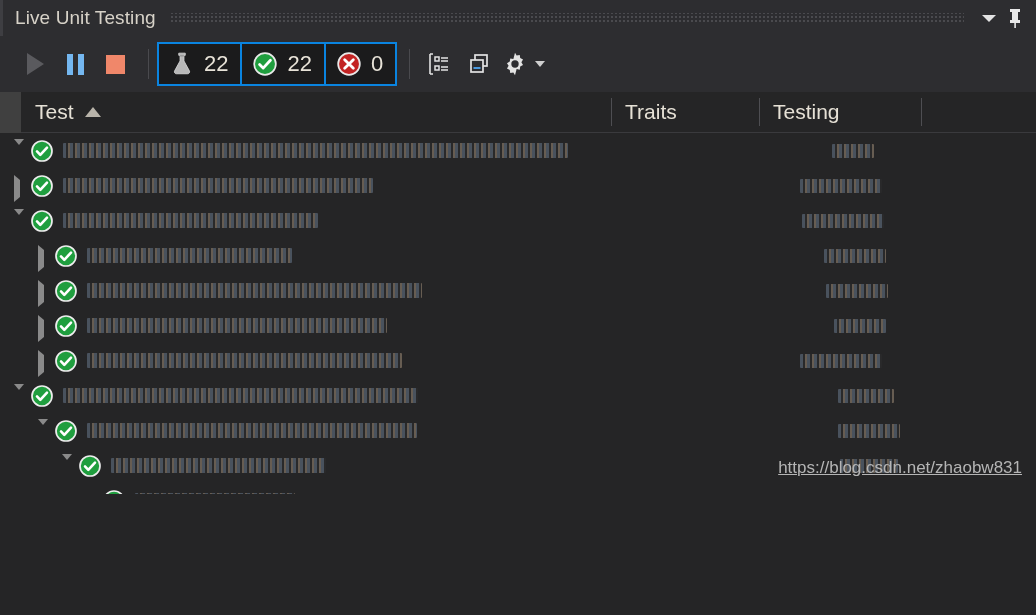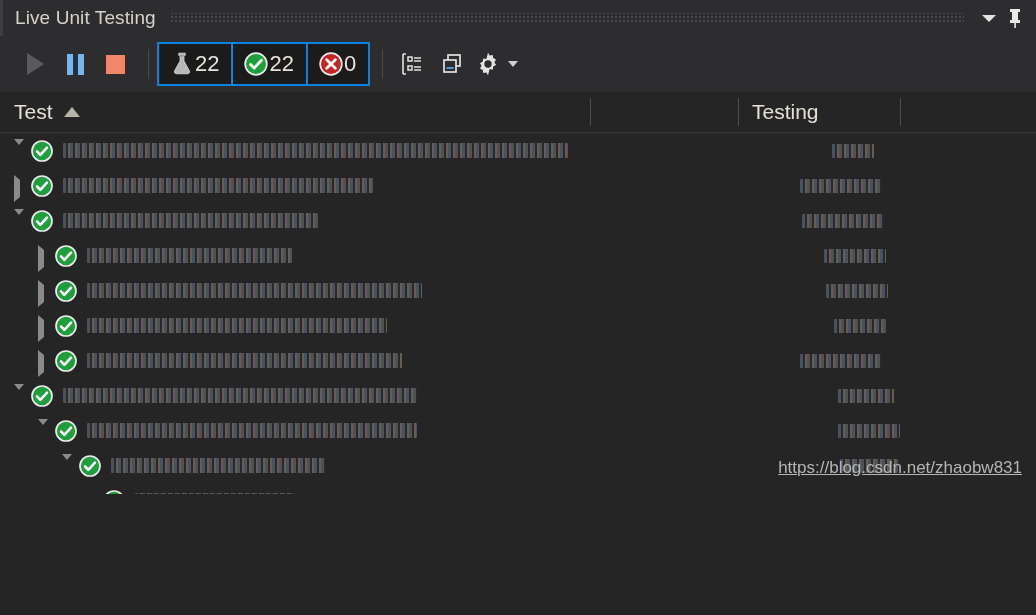--- a/index.html
+++ b/index.html
@@ -79,20 +79,21 @@
   }
 
   .filters { display: flex; }
   .filter-btn {
     height: 44px;
     border: 2px solid #0a84e0;
     background: #1b1b1c;
     display: flex; align-items: center;
     padding: 0 12px 0 10px;
     margin-right: -2px;
+    gap: 9px;
   }
   .filter-count {
     font-size: 22px; color: #e8e3d8;
     font-family: "Liberation Sans", sans-serif;
   }
 
   .circ-ic { width: 26px; height: 26px; display: block; }
 
   .tb-sep2 {
     width: 1px; height: 30px; background: #4a4a4e;
@@ -126,20 +127,21 @@
     position: absolute; right: 6px; bottom: 4px;
     color: #f2f2f2;
   }
 
   
   .col-head {
     height: 41px; flex: 0 0 41px;
     background: #252526;
     position: relative;
     border-bottom: 1px solid #3a3a3d;
+    margin-left: 21px;
   }
   .col-cell {
     position: absolute; top: 0; bottom: 0;
     display: flex; align-items: center;
     font-size: 21px; color: #e6e1d6;
     padding-left: 14px;
   }
   .col-divider {
     position: absolute; top: 6px; bottom: 6px;
     width: 1px; background: #4e4e52;
@@ -313,20 +315,23 @@
     </div>
 
   </div>
 
   <div class="col-head">
     <div class="col-cell" style="left:0;">
       <span>Test</span>
       <span class="sort-tri"></span>
     </div>
     <div class="col-divider" style="left:590px;"></div>
+    <div class="col-cell" style="left:590px;">
+      <span>Traits</span>
+    </div>
     <div class="col-divider" style="left:738px;"></div>
     <div class="col-cell" style="left:738px;">
       <span>Testing</span>
     </div>
     <div class="col-divider" style="left:900px;"></div>
   </div>
 
   <div class="list" id="test-list">
       <div class="row" style="top: 350px; padding-left: 86px;">
         <span class="expander"></span>

